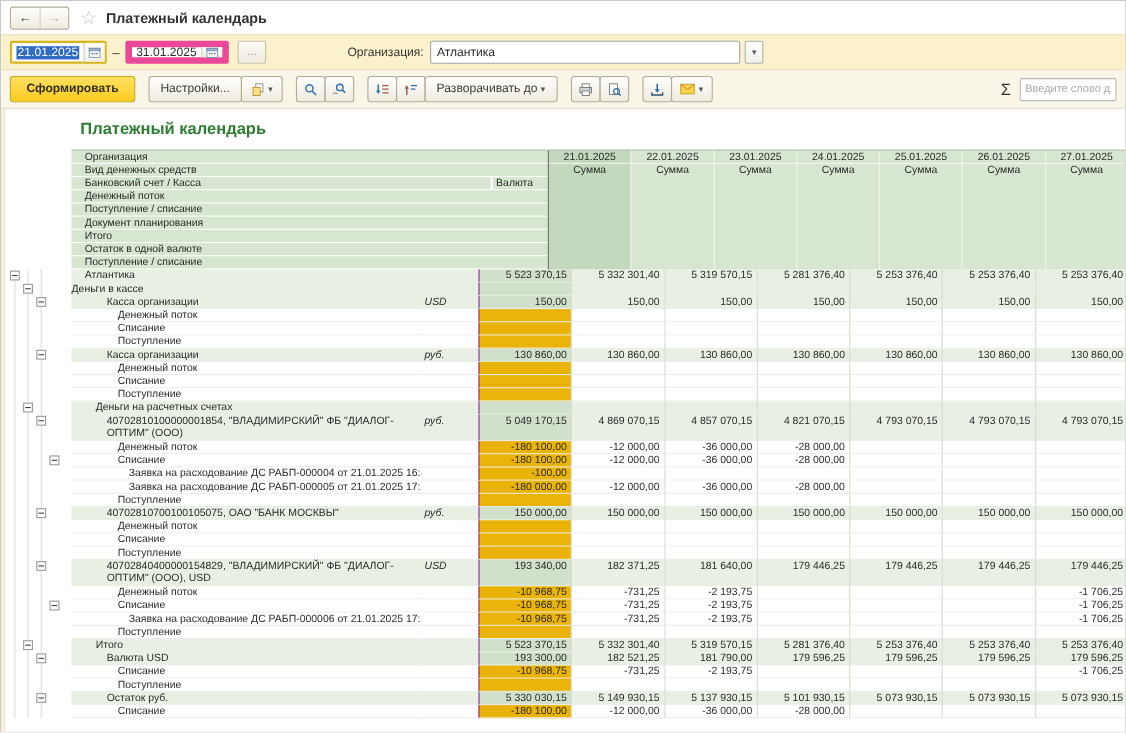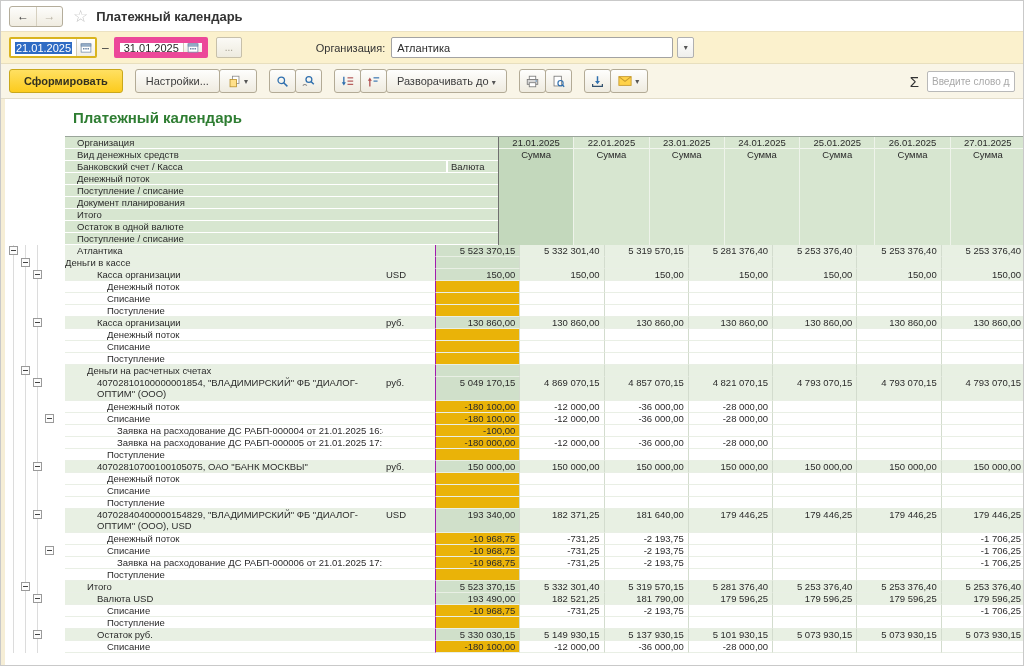--- a/index.html
+++ b/index.html
@@ -62,21 +62,21 @@
   .dcol .rest { flex:1; }
 
   
   .tbody { position:relative; }
   .guide { position:absolute; top:0; bottom:0; width:1px; background:#dcdcdc; }
   .trow { display:flex; height:12px; }
   .trow.two { height:24px; }
   .gutter { width:60px; position:relative; z-index:1; }
   .lbl { width:318px; line-height:11px; white-space:nowrap; overflow:visible; }
   .two .lbl { white-space:normal; line-height:11px; }
-  .cur { width:52px; line-height:11px; padding-left:3px; }
+  .cur { width:52px; line-height:11px; padding-left:3px;font-style:italic; }
   .val { flex:1; text-align:right; padding-right:4px; line-height:11px; border-left:1px solid #d3dcce; white-space:nowrap; }
   .val.c0 { border-left:1px solid #a21caf; }
   .trow .lbl, .trow .cur, .trow .val { border-bottom:1px solid #e9efe5; }
   .trow.g .lbl, .trow.g .cur, .trow.g .val { background:#e8f0e3; }
   .trow.w .lbl, .trow.w .cur, .trow.w .val { background:#fff; }
   .trow.g .val.c0 { background:#d0e0ca; }
   .trow.w .val.c0 { background:#eab308; }
 
   .expbox { position:absolute; top:1px; width:9px; height:9px; border:1px solid #9a9a9a; background:#fcfcfc; display:flex; align-items:center; justify-content:center; cursor:pointer; }
   .expbox i { display:block; width:5px; height:1px; background:#444; }
@@ -682,21 +682,21 @@
             <div class="val">5 253 376,40</div>
           </div>
           <div class="trow g">
             <div class="gutter">
               <div class="expbox" style="left: 28px;">
                 <i></i>
               </div>
             </div>
             <div class="lbl" style="padding-left: 32px;">Валюта USD</div>
             <div class="cur"></div>
-            <div class="val c0">193 490,00</div>
+            <div class="val c0">193 300,00</div>
             <div class="val">182 521,25</div>
             <div class="val">181 790,00</div>
             <div class="val">179 596,25</div>
             <div class="val">179 596,25</div>
             <div class="val">179 596,25</div>
             <div class="val">179 596,25</div>
           </div>
           <div class="trow w">
             <div class="gutter"></div>
             <div class="lbl" style="padding-left: 42px;">Списание</div>

